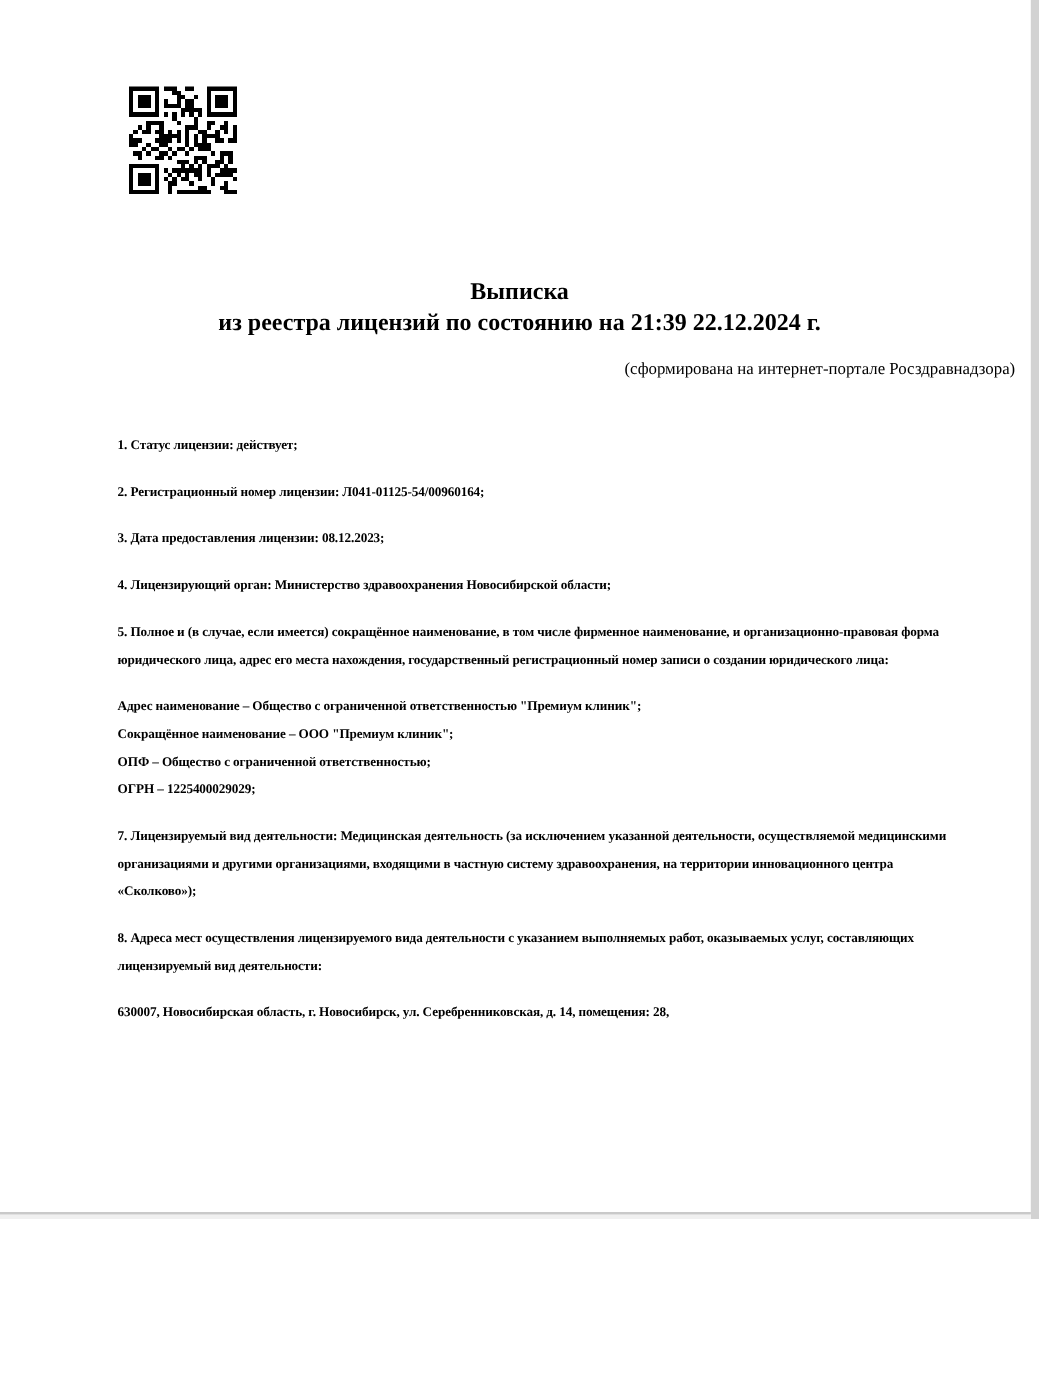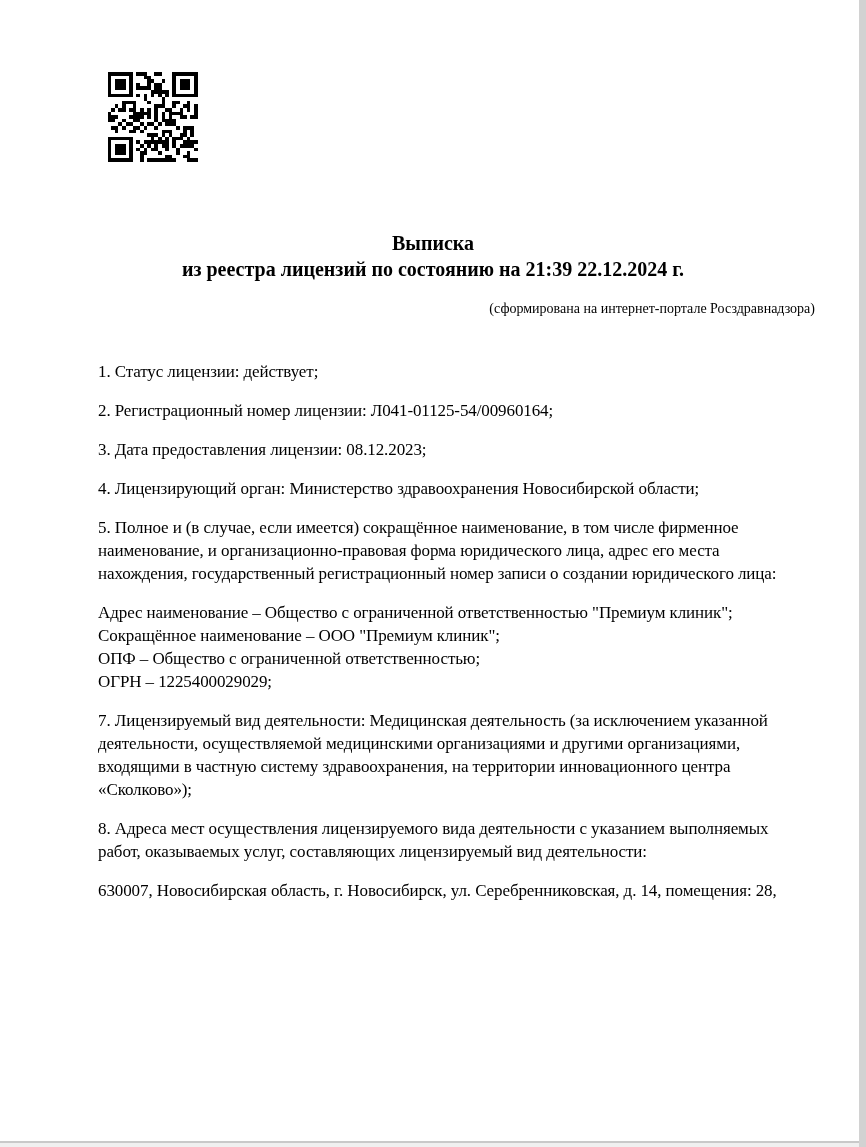--- a/index.html
+++ b/index.html
@@ -4,21 +4,21 @@
 <title>Выписка из реестра лицензий</title>
 <style>
   html, body {
     margin: 0;
     padding: 0;
     background: #ffffff;
   }
   .page {
     position: relative;
     width: 866px;
-    height: 1147px;
+    height: 1016px;
     background: #ffffff;
     color: #000000;
     font-family: "Liberation Serif", "DejaVu Serif", serif;
     overflow: hidden;
   }
   
   .edge-right {
     position: absolute;
     top: 0;
     right: 0;
@@ -51,31 +51,32 @@
   }
   .title {
     padding-top: 230px;
     text-align: center;
     font-weight: bold;
     font-size: 20px;
     line-height: 26px;
   }
   .subtitle {
     margin-top: 18px;
-    padding-right: 51px;
+    padding-right: 20px;
     text-align: right;
     font-size: 14px;
     line-height: 18px;
   }
   .doc-body {
     margin: 42px 62px 0 98px;
     width: 704px;
-    font-size: 17px;
+    font-size: 11px;
     line-height: 23px;
     letter-spacing: -0.1px;
+    font-weight: bold;
   }
   .para { margin: 16px 0 0 0; }
   .doc-body > .para:first-child { margin-top: 0; }
   .line { margin: 0; }
 </style>
 </head>
 <body>
 
 <div class="page">
 

